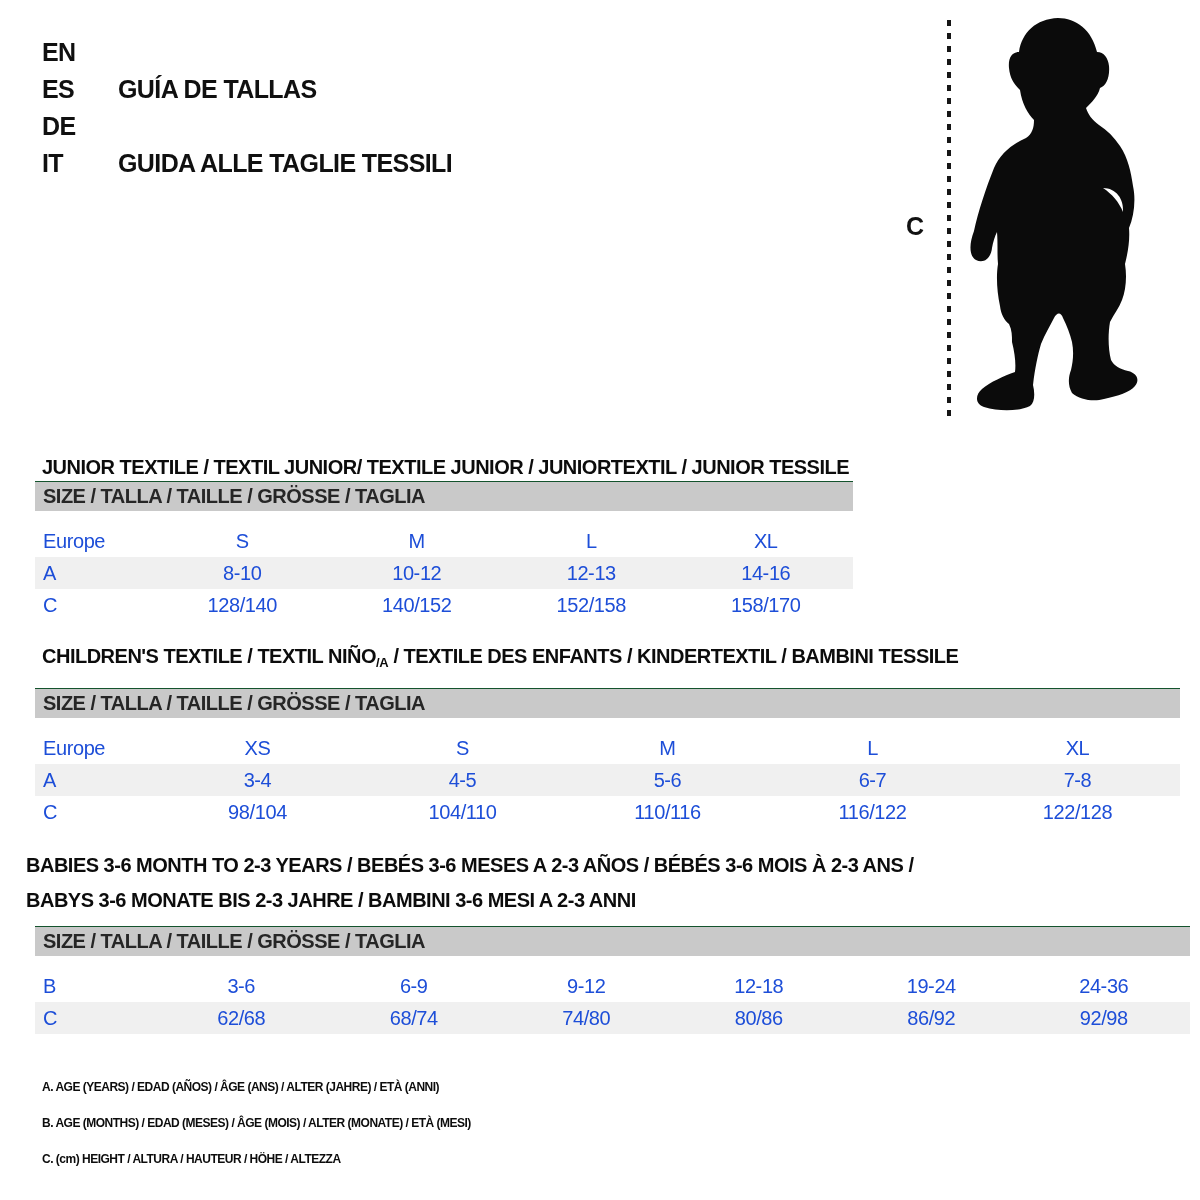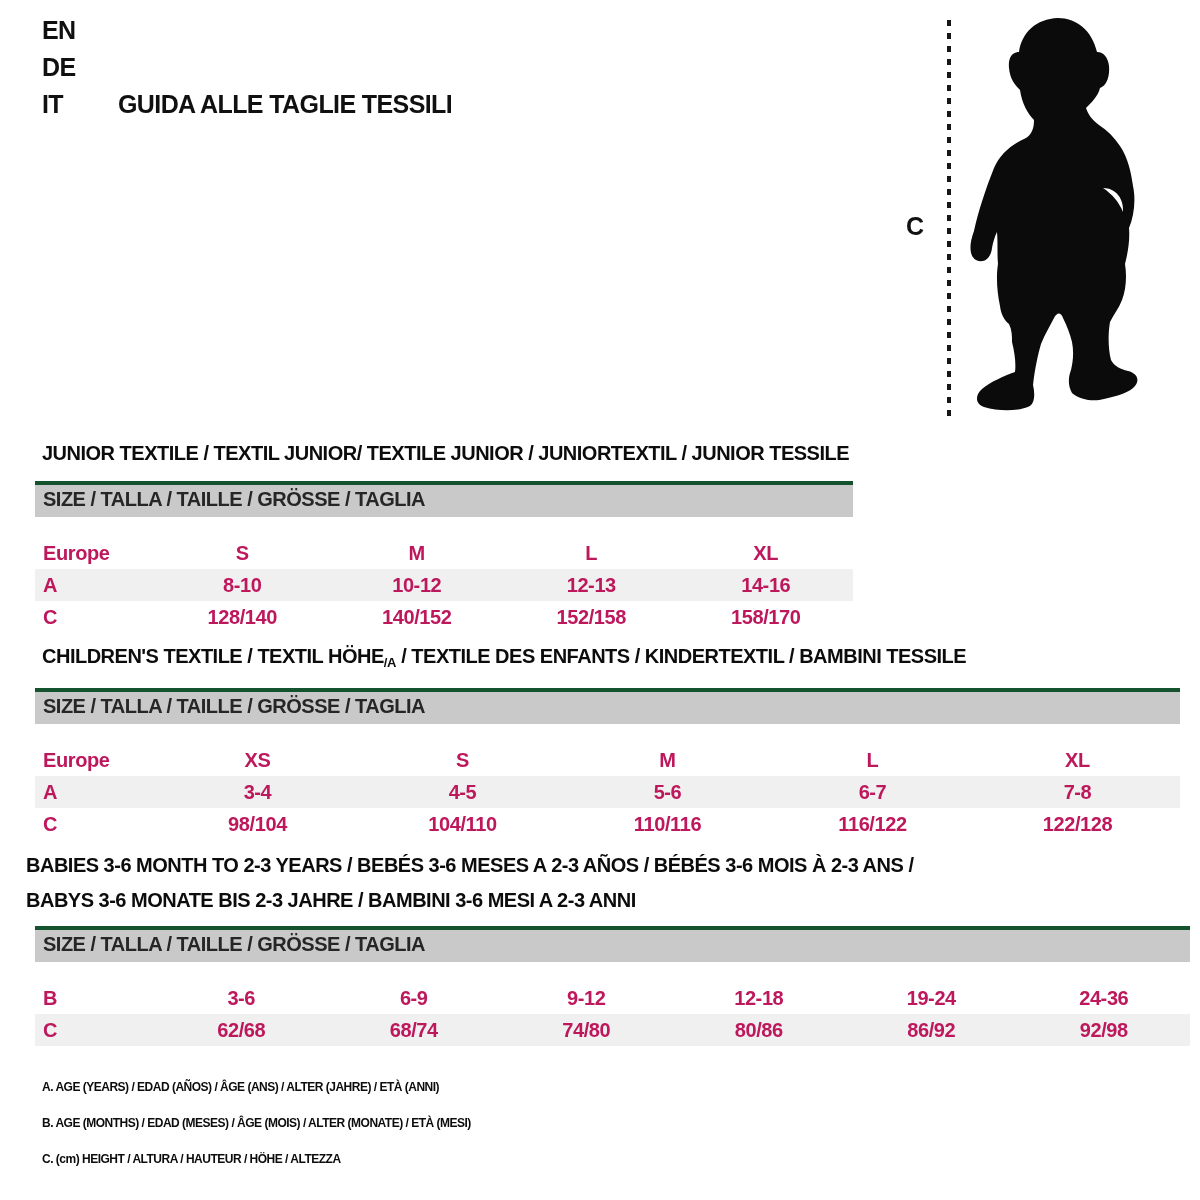--- a/index.html
+++ b/index.html
@@ -2,21 +2,21 @@
 <html><head>
 <meta charset="utf-8">
 <style>
   html,body{margin:0;padding:0;}
   body{
     width:1200px;height:1200px;position:relative;background:#ffffff;
     font-family:"Liberation Sans",sans-serif;overflow:hidden;color:#111;
   }
 
   
-  .lang-list{position:absolute;left:42px;top:12px;}
+  .lang-list{position:absolute;left:42px;top:34px;}
   .lang-row{display:flex;height:37px;align-items:center;}
   .lang-code,.lang-label{
     font-weight:700;font-size:25px;letter-spacing:-0.6px;color:#101010;white-space:nowrap;
   }
   .lang-code{width:76px;}
 
   
   .measure-line{
     position:absolute;left:947px;top:20px;width:4px;height:396px;
     background:repeating-linear-gradient(to bottom,#161616 0 6px,transparent 6px 13px);
@@ -29,53 +29,57 @@
 
   
   .sec-title{
     position:absolute;font-weight:700;font-size:20px;letter-spacing:-0.5px;color:#0c0c0c;
   }
   .title-line{line-height:35px;white-space:nowrap;}
   .title-line .sub{font-size:13px;vertical-align:-4px;letter-spacing:-0.3px;}
 
   
   .size-table{position:absolute;}
-  #sec0 .sec-title{left:42px;top:436px;}
+  #sec0 .sec-title{left:42px;top:450px;}
   #sec0 .size-table{left:35px;top:481px;width:818px;}
   #sec1 .sec-title{left:42px;top:639px;}
   #sec1 .size-table{left:35px;top:688px;width:1145px;}
   #sec2 .sec-title{left:26px;top:848px;}
   #sec2 .size-table{left:35px;top:926px;width:1155px;}
 
   .size-bar{
-    height:36px;background:#c9c9c9;border-top:4px solid #14532d;box-sizing:border-box;
-    line-height:28px;padding-left:8px;margin-bottom:20px;
+    height:30px;background:#c9c9c9;border-top:1px solid #14532d;box-sizing:border-box;
+    line-height:28px;padding-left:8px;margin-bottom:14px;
     font-size:20px;font-weight:700;letter-spacing:-0.5px;color:#262626;white-space:nowrap;
   }
   .trow{
     display:grid;height:32px;align-items:center;
-    font-size:20px;font-weight:700;letter-spacing:-0.4px;color:#be185d;
+    font-size:20px;font-weight:400;letter-spacing:-0.4px;color:#1d4ed8;
   }
   .trow.shaded{background:#f0f0f0;}
   .rlabel{padding-left:8px;text-align:left;}
   .cell{text-align:center;}
 
   
   .legend{position:absolute;left:42px;top:1069px;}
   .legend-line{
     font-size:12px;font-weight:700;letter-spacing:-0.5px;color:#0c0c0c;
     line-height:36px;white-space:nowrap;
   }
 </style>
 </head>
 <body>
 
 <div class="lang-list">
     <div class="lang-row">
       <span class="lang-code">EN</span>
+    </div>
+    <div class="lang-row">
+      <span class="lang-code">ES</span>
+      <span class="lang-label">GUÍA DE TALLAS</span>
     </div>
     <div class="lang-row">
       <span class="lang-code">DE</span>
     </div>
     <div class="lang-row">
       <span class="lang-code">IT</span>
       <span class="lang-label">GUIDA ALLE TAGLIE TESSILI</span>
     </div>
   </div>
 
@@ -154,21 +158,21 @@
           <div class="cell">140/152</div>
           <div class="cell">152/158</div>
           <div class="cell">158/170</div>
         </div>
       </div>
   </div>
 </div>
 
 <div class="section" id="sec1">
   <div class="sec-title">
-      <div class="title-line"><span>CHILDREN'S TEXTILE / TEXTIL HÖHE</span><span class="sub">/A</span><span> / TEXTILE DES ENFANTS / KINDERTEXTIL / BAMBINI TESSILE</span></div>
+      <div class="title-line"><span>CHILDREN'S TEXTILE / TEXTIL NIÑO</span><span class="sub">/A</span><span> / TEXTILE DES ENFANTS / KINDERTEXTIL / BAMBINI TESSILE</span></div>
     </div>
   <div class="size-table">
     <div class="size-bar">SIZE / TALLA / TAILLE / GRÖSSE / TAGLIA</div>
     <div class="tbl">
         <div class="trow" style="grid-template-columns: 120px repeat(5, 1fr);">
           <div class="rlabel">Europe</div>
           <div class="cell">XS</div>
           <div class="cell">S</div>
           <div class="cell">M</div>
           <div class="cell">L</div>

